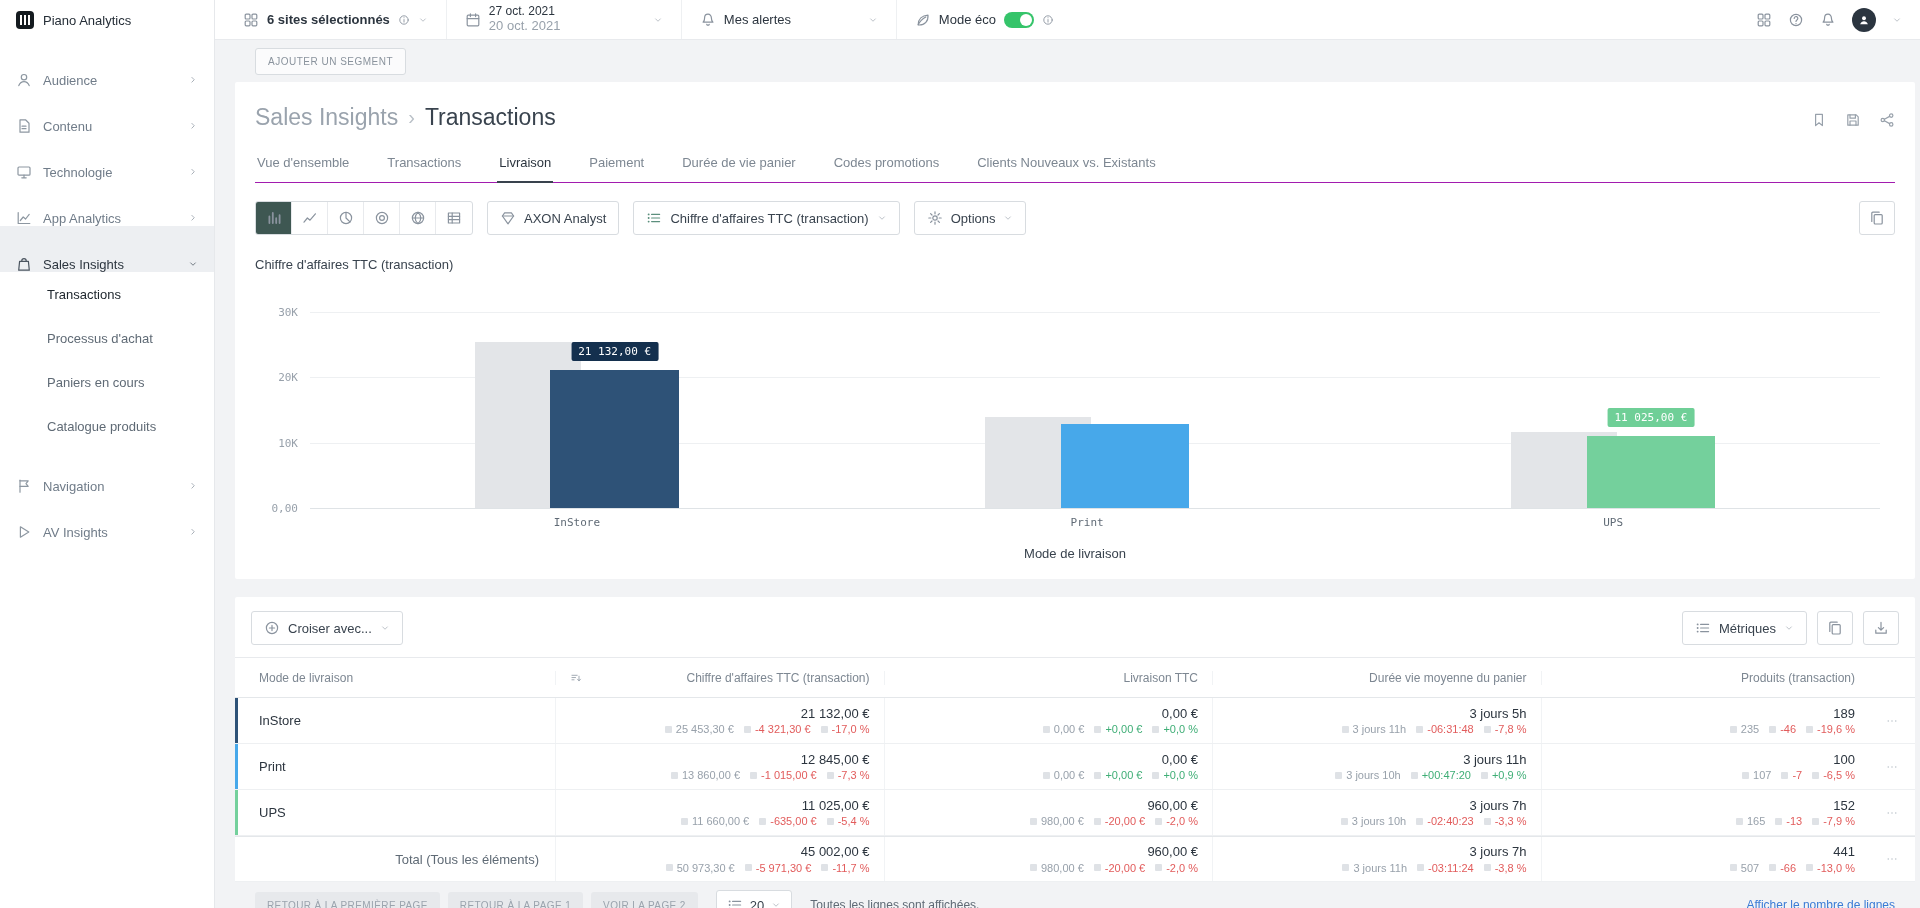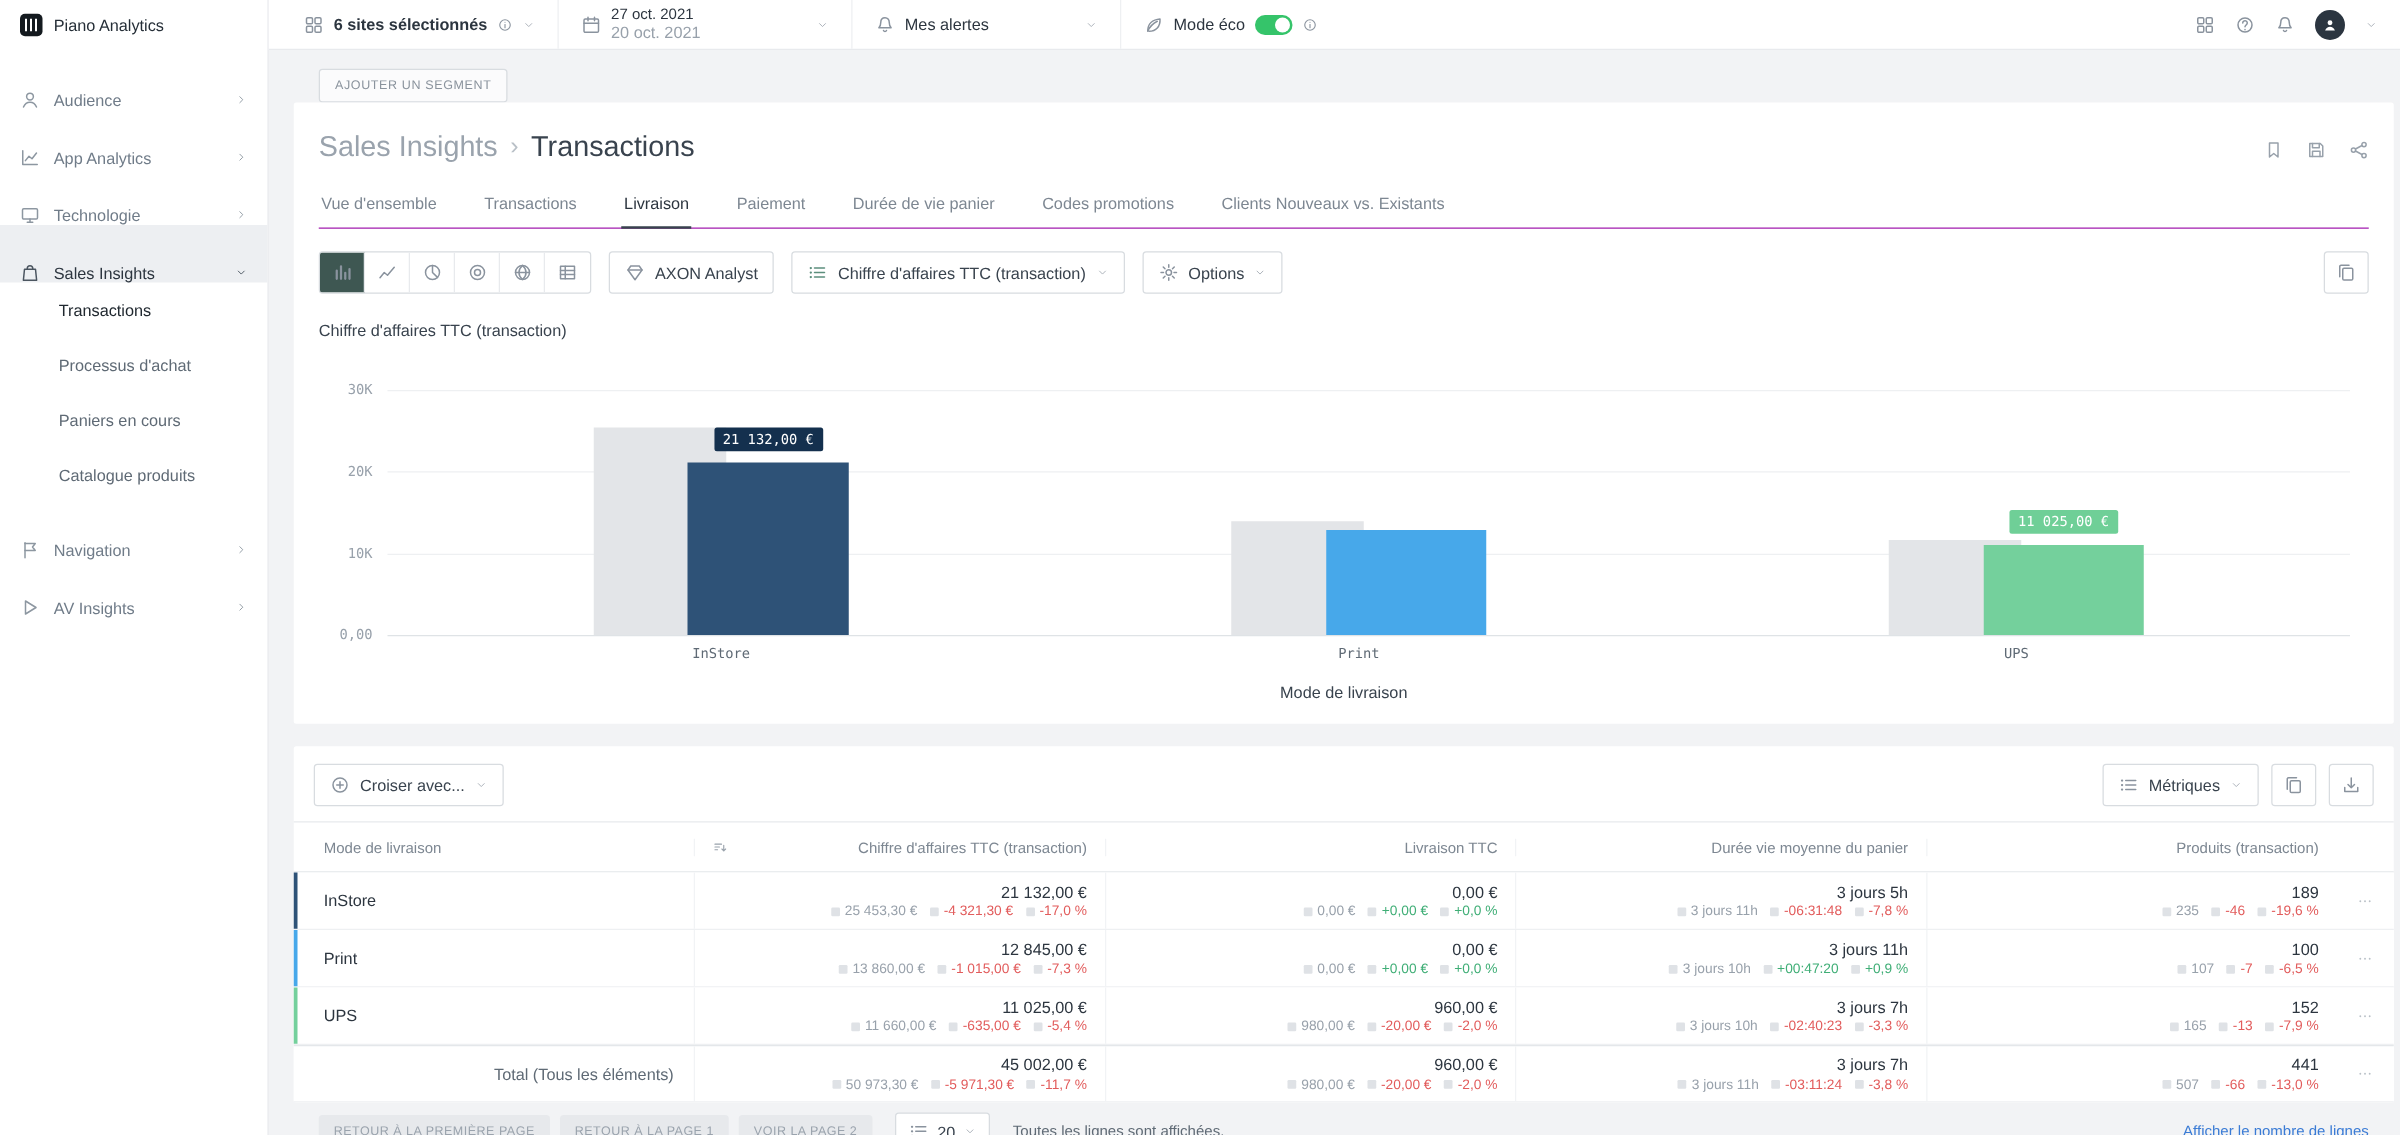--- a/index.html
+++ b/index.html
@@ -46,21 +46,21 @@
   .date1{font-size:12px;color:#2c353f;white-space:nowrap}
   .date2{font-size:13px;color:#98a1ab;white-space:nowrap}
   .toggle{width:30px;height:16px;border-radius:8px;background:#35c46a;position:relative;cursor:pointer;flex-shrink:0}
   .toggle::after{content:"";position:absolute;right:2px;top:2px;width:12px;height:12px;border-radius:50%;background:#fff}
   .tb-right{margin-left:auto;display:flex;align-items:center;gap:16px;padding:0 18px}
   .tb-right .icon{cursor:pointer}
   .avatar{width:24px;height:24px;border-radius:50%;background:#2b3540;display:flex;align-items:center;justify-content:center;cursor:pointer}
   .avatar .icon{color:#fff}
 
   
-  .segment-row{height:42px;display:flex;align-items:flex-end;padding-left:40px;flex-shrink:0}
+  .segment-row{height:42px;display:flex;align-items:center;padding-left:40px;flex-shrink:0}
   .segment-btn{font-size:10px;letter-spacing:.5px;color:#8a939d;background:#fbfbfc;border:1px solid #d8dce0;
     border-radius:3px;padding:7px 12px;cursor:pointer;font-family:inherit}
 
   
   .panel{background:#fff;margin:0 5px 0 20px;border-radius:2px}
   .panel-chart{padding:16px 20px 10px}
   .panel-head{display:flex;justify-content:space-between;align-items:flex-start;padding:6px 0 2px}
   .breadcrumb{font-size:23px;display:flex;align-items:center}
   .bc-parent{color:#9aa3ad;cursor:pointer}
   .bc-sep{color:#b9c0c7;margin:0 10px;font-size:20px}
@@ -162,39 +162,53 @@
           <span class="nav-label">Audience</span>
           <span class="chev"><span class="icon chev">
               <svg width="16" height="16" viewBox="0 0 16 16" fill="none" stroke="currentColor" stroke-width="1.2" stroke-linecap="round" stroke-linejoin="round">
                 <path d="M6.2 3.8 10 7.6l-3.8 3.8"></path>
               </svg>
             </span></span>
         </div>
         <div class="nav-item">
           <span class="icon ">
             <svg width="16" height="16" viewBox="0 0 16 16" fill="none" stroke="currentColor" stroke-width="1.2" stroke-linecap="round" stroke-linejoin="round">
+              <path d="M4 1.8h5.5L13 5.2v9H4z"></path>
+              <path d="M6 8.2h4M6 10.7h4"></path>
+            </svg>
+          </span>
+          <span class="nav-label">Contenu</span>
+          <span class="chev"><span class="icon chev">
+              <svg width="16" height="16" viewBox="0 0 16 16" fill="none" stroke="currentColor" stroke-width="1.2" stroke-linecap="round" stroke-linejoin="round">
+                <path d="M6.2 3.8 10 7.6l-3.8 3.8"></path>
+              </svg>
+            </span></span>
+        </div>
+        <div class="nav-item">
+          <span class="icon ">
+            <svg width="16" height="16" viewBox="0 0 16 16" fill="none" stroke="currentColor" stroke-width="1.2" stroke-linecap="round" stroke-linejoin="round">
+              <rect x="2" y="3" width="12" height="8.2" rx="1"></rect>
+              <path d="M5.8 13.8h4.4M8 11.2v2.6"></path>
+            </svg>
+          </span>
+          <span class="nav-label">Technologie</span>
+          <span class="chev"><span class="icon chev">
+              <svg width="16" height="16" viewBox="0 0 16 16" fill="none" stroke="currentColor" stroke-width="1.2" stroke-linecap="round" stroke-linejoin="round">
+                <path d="M6.2 3.8 10 7.6l-3.8 3.8"></path>
+              </svg>
+            </span></span>
+        </div>
+        <div class="nav-item">
+          <span class="icon ">
+            <svg width="16" height="16" viewBox="0 0 16 16" fill="none" stroke="currentColor" stroke-width="1.2" stroke-linecap="round" stroke-linejoin="round">
               <path d="M2.2 2.5v11h11.6"></path>
               <path d="M4.3 10.5 7.2 7l2.4 2 3.6-4.6"></path>
             </svg>
           </span>
           <span class="nav-label">App Analytics</span>
-          <span class="chev"><span class="icon chev">
-              <svg width="16" height="16" viewBox="0 0 16 16" fill="none" stroke="currentColor" stroke-width="1.2" stroke-linecap="round" stroke-linejoin="round">
-                <path d="M6.2 3.8 10 7.6l-3.8 3.8"></path>
-              </svg>
-            </span></span>
-        </div>
-        <div class="nav-item">
-          <span class="icon ">
-            <svg width="16" height="16" viewBox="0 0 16 16" fill="none" stroke="currentColor" stroke-width="1.2" stroke-linecap="round" stroke-linejoin="round">
-              <rect x="2" y="3" width="12" height="8.2" rx="1"></rect>
-              <path d="M5.8 13.8h4.4M8 11.2v2.6"></path>
-            </svg>
-          </span>
-          <span class="nav-label">Technologie</span>
           <span class="chev"><span class="icon chev">
               <svg width="16" height="16" viewBox="0 0 16 16" fill="none" stroke="currentColor" stroke-width="1.2" stroke-linecap="round" stroke-linejoin="round">
                 <path d="M6.2 3.8 10 7.6l-3.8 3.8"></path>
               </svg>
             </span></span>
         </div>
         <div class="nav-item active">
           <span class="icon ">
             <svg width="16" height="16" viewBox="0 0 16 16" fill="none" stroke="currentColor" stroke-width="1.2" stroke-linecap="round" stroke-linejoin="round">
               <path d="M3.6 5.4h8.8l.9 8.8H2.7z"></path>

